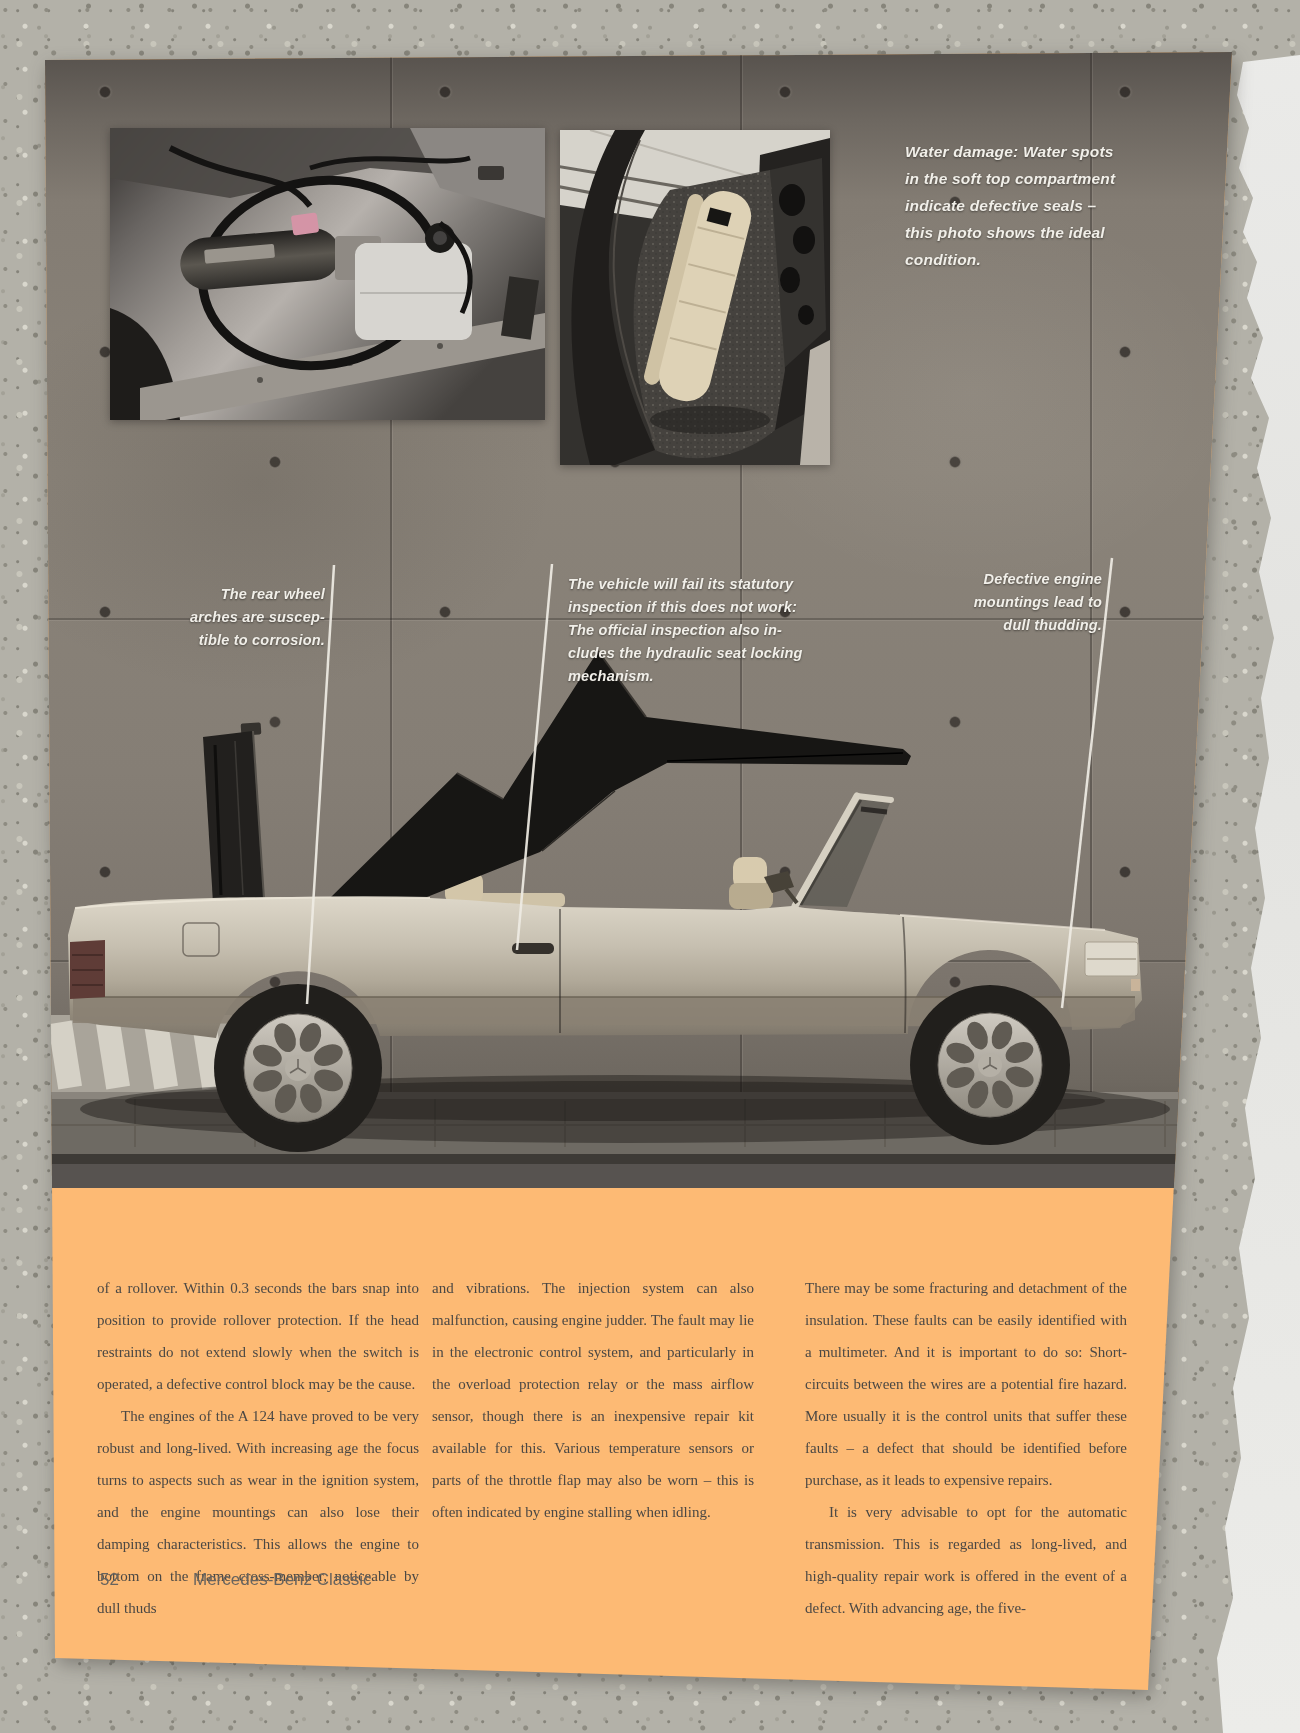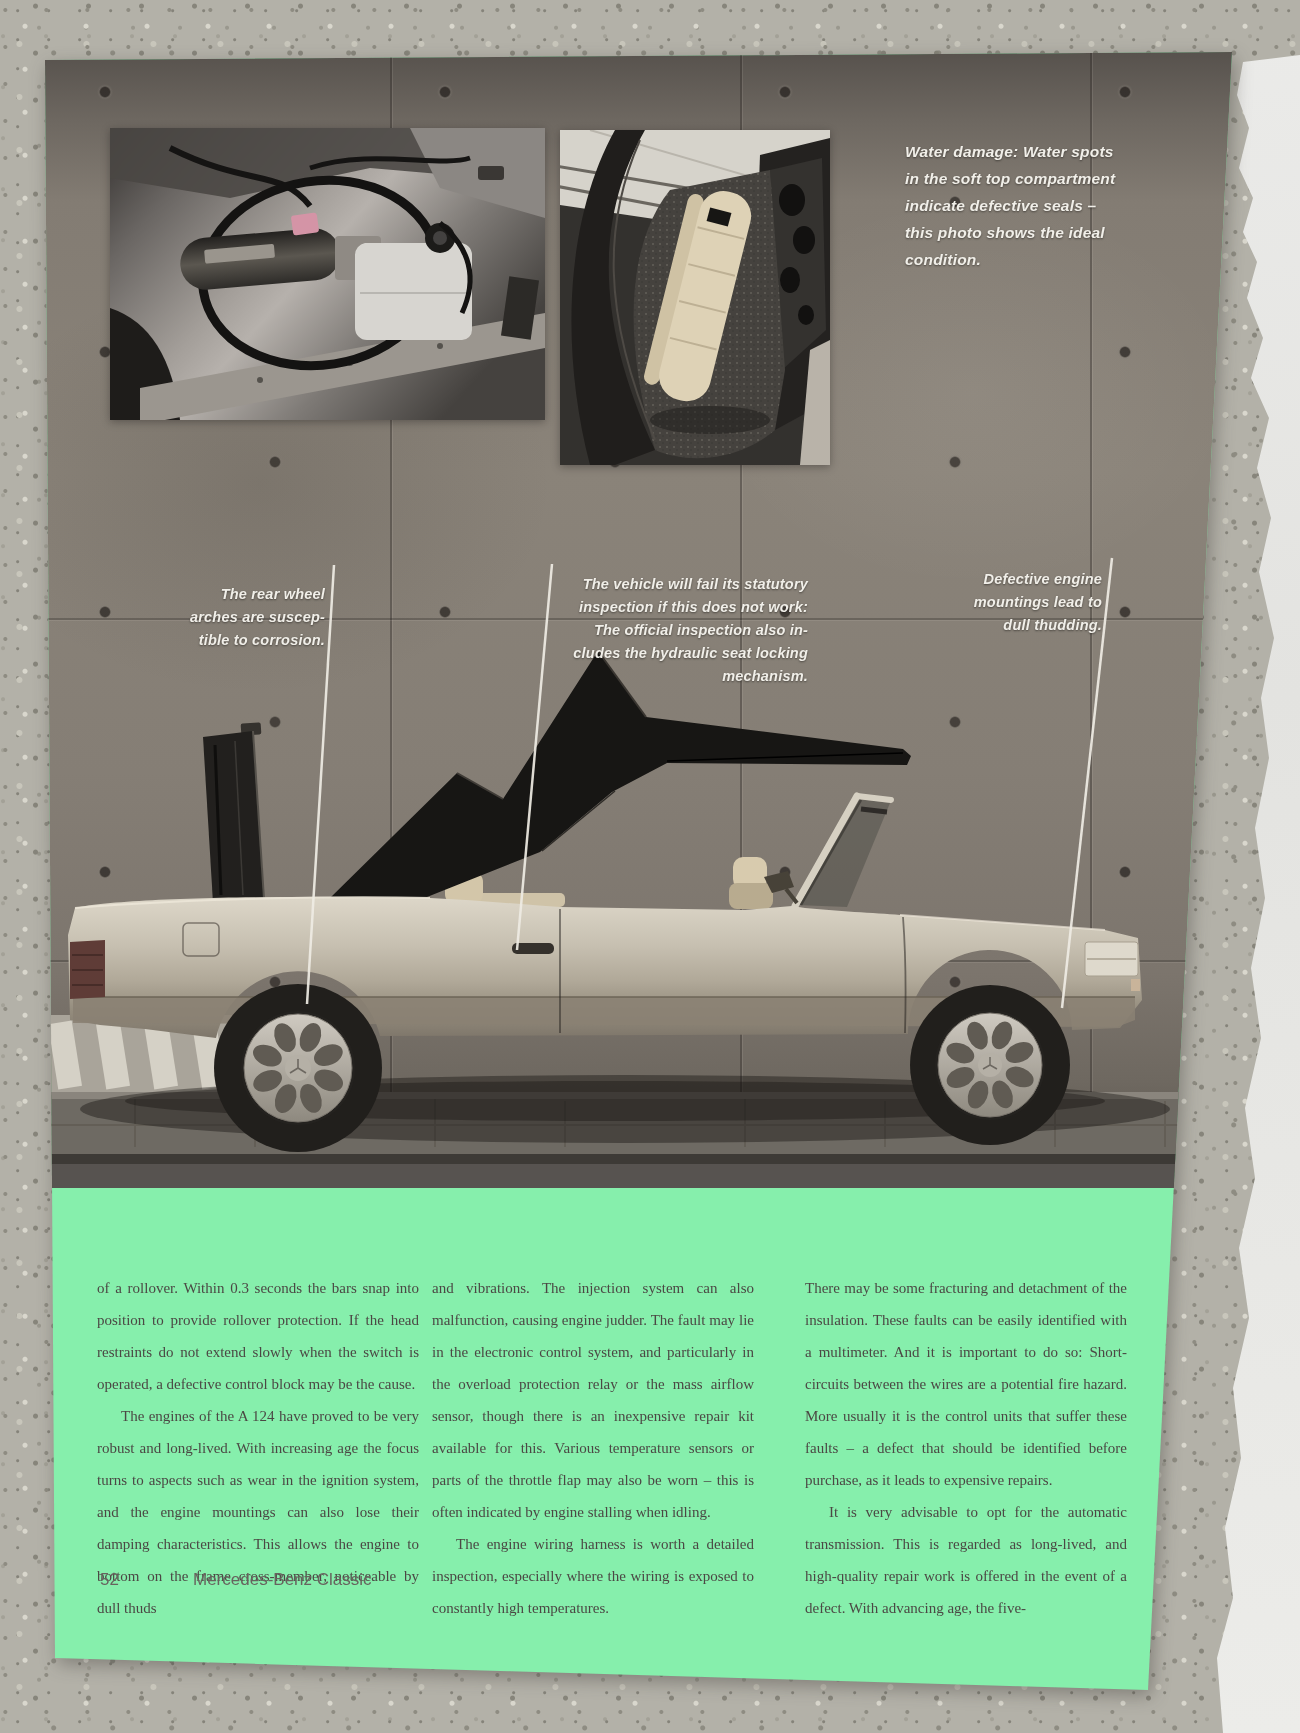--- a/index.html
+++ b/index.html
@@ -20,21 +20,21 @@
   }
   .torn-paper{
     position:absolute;inset:0;z-index:1;
     background:linear-gradient(90deg, rgba(110,108,100,.28) 0 6px, rgba(110,108,100,0) 26px),
                linear-gradient(180deg,#ebebe9,#e3e3e0 40%,#ecece9);
     background-origin:border-box;
     clip-path:polygon(1300px 55px,1243px 62px,1237px 95px,1249px 128px,1239px 168px,1253px 198px,1243px 232px,1257px 262px,1247px 298px,1263px 338px,1251px 378px,1269px 418px,1257px 468px,1271px 518px,1259px 572px,1274px 638px,1261px 698px,1269px 758px,1255px 828px,1265px 898px,1251px 968px,1261px 1038px,1245px 1108px,1255px 1178px,1239px 1248px,1249px 1318px,1233px 1388px,1241px 1458px,1225px 1528px,1233px 1598px,1217px 1658px,1223px 1733px,1300px 1733px);
   }
   .page-wrap{position:absolute;left:45px;top:52px;width:1187px;height:1638px;z-index:2;
     filter:drop-shadow(3px 6px 9px rgba(40,38,34,.35));}
-  .page{position:relative;width:100%;height:100%;background:#86efac;
+  .page{position:relative;width:100%;height:100%;background:#fdba74;
     clip-path:polygon(0 8px,100% 0,1103px 100%,10px 1606px);overflow:hidden;}
 
   
   .collage{position:absolute;left:0;top:0;width:1187px;height:1136px;overflow:hidden;
     background-image:
       radial-gradient(circle at 60px 40px, rgba(35,31,28,.7) 0 4.5px, rgba(130,124,116,.3) 6px, transparent 8px),
       radial-gradient(circle at 230px 150px, rgba(35,31,28,.65) 0 4.5px, rgba(130,124,116,.28) 6px, transparent 8px),
       radial-gradient(420px 300px at 18% 38%, rgba(60,55,50,.18), transparent 70%),
       radial-gradient(380px 280px at 78% 30%, rgba(250,246,238,.07), transparent 70%),
       linear-gradient(180deg,#57524d 0,#6e6861 70px,#837c73 150px,#8a8379 420px,#857e75 720px,#7c756d 920px,#6e6860 1030px,#5e5850 1100px,#565048 1136px);
@@ -47,21 +47,21 @@
   .car-scene{position:absolute;left:0;top:585px;width:1187px;height:551px;}
   .anno-lines{position:absolute;left:0;top:0;width:1187px;height:1136px;pointer-events:none;}
 
   .photo-cap,.anno{position:absolute;color:#f1efe9;font-weight:700;font-style:italic;
     white-space:pre-line;letter-spacing:.2px;text-shadow:0 1px 2px rgba(25,23,20,.55);}
   .photo-cap{font-size:15.5px;line-height:27px;}
   .cap-water{left:860px;top:86px;width:235px;}
   .cap-hydraulic{left:66px;top:386px;width:350px;font-size:15px;line-height:28px;}
   .anno{font-size:14.5px;line-height:23px;}
   .anno-rear{left:60px;top:522px;width:220px;text-align:right;margin-top:9px;}
-  .anno-insp{left:523px;top:521px;width:240px;text-align:right;}
+  .anno-insp{left:523px;top:521px;width:240px;text-align:left;}
   .anno-engine{left:840px;top:516px;width:217px;text-align:right;}
 
   
   .article{position:absolute;left:0;top:1136px;width:1187px;bottom:0;}
   .col{position:absolute;top:84px;width:322px;font-family:"Liberation Serif",serif;
     font-size:15px;line-height:32px;color:#4b4844;text-align:justify;}
   .col p{margin:0;}
   .col p.ind{text-indent:1.6em;}
   .col1{left:52px;} .col2{left:387px;} .col3{left:723px;margin-left:37px;}
   .footer{position:absolute;top:1518px;left:0;width:1187px;color:#67635e;font-size:17px;}
@@ -305,21 +305,20 @@
 dull thudding.</div>
   </div>
 
   <div class="article">
     <div class="col col1">
       <p>of a rollover. Within 0.3 seconds the bars snap into position to provide rollover protection. If the head restraints do not extend slowly when the switch is operated, a defective control block may be the cause.</p>
       <p class="ind">The engines of the A 124 have proved to be very robust and long-lived. With increasing age the focus turns to aspects such as wear in the ignition system, and the engine mountings can also lose their damping characteristics. This allows the engine to bottom on the frame cross-member, noticeable by dull thuds</p>
     </div>
     <div class="col col2">
       <p>and vibrations. The injection system can also malfunction, causing engine judder. The fault may lie in the electronic control system, and particularly in the overload protection relay or the mass airflow sensor, though there is an inexpensive repair kit available for this. Various temperature sensors or parts of the throttle flap may also be worn – this is often indicated by engine stalling when idling.</p>
-      <p class="ind">The engine wiring harness is worth a detailed inspection, especially where the wiring is exposed to constantly high temperatures.</p>
     </div>
     <div class="col col3">
       <p>There may be some fracturing and detachment of the insulation. These faults can be easily identified with a multimeter. And it is important to do so: Short-circuits between the wires are a potential fire hazard. More usually it is the control units that suffer these faults – a defect that should be identified before purchase, as it leads to expensive repairs.</p>
       <p class="ind">It is very advisable to opt for the automatic transmission. This is regarded as long-lived, and high-quality repair work is offered in the event of a defect. With advancing age, the five-</p>
     </div>
   </div>
 
   <div class="footer">
     <span class="page-num">52</span>
     <span class="mag-title">Mercedes-Benz Classic</span>

